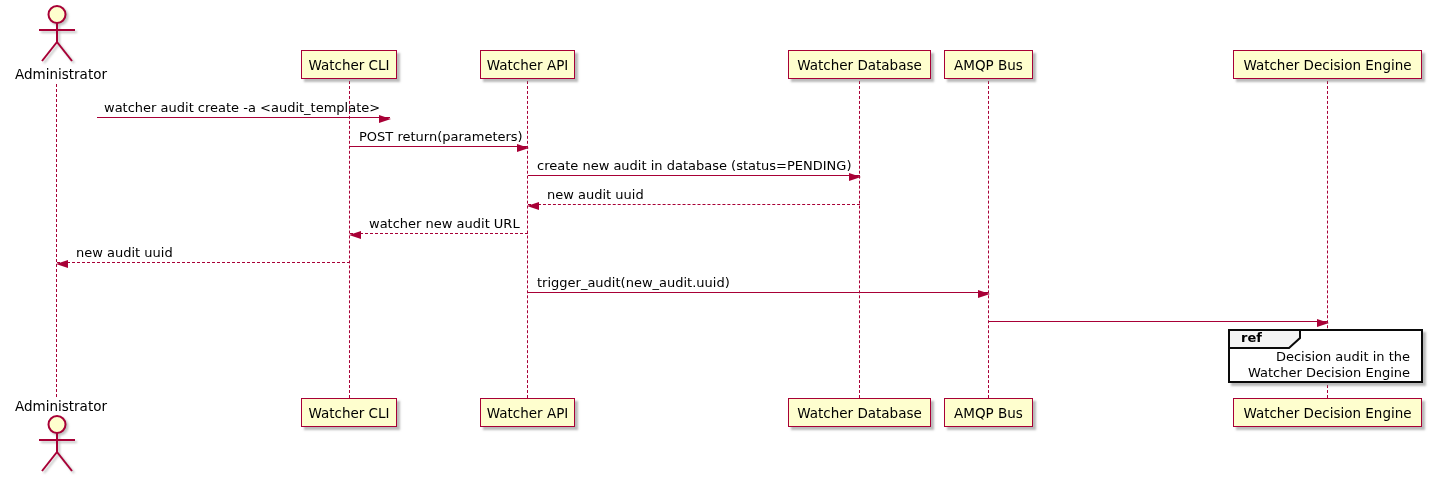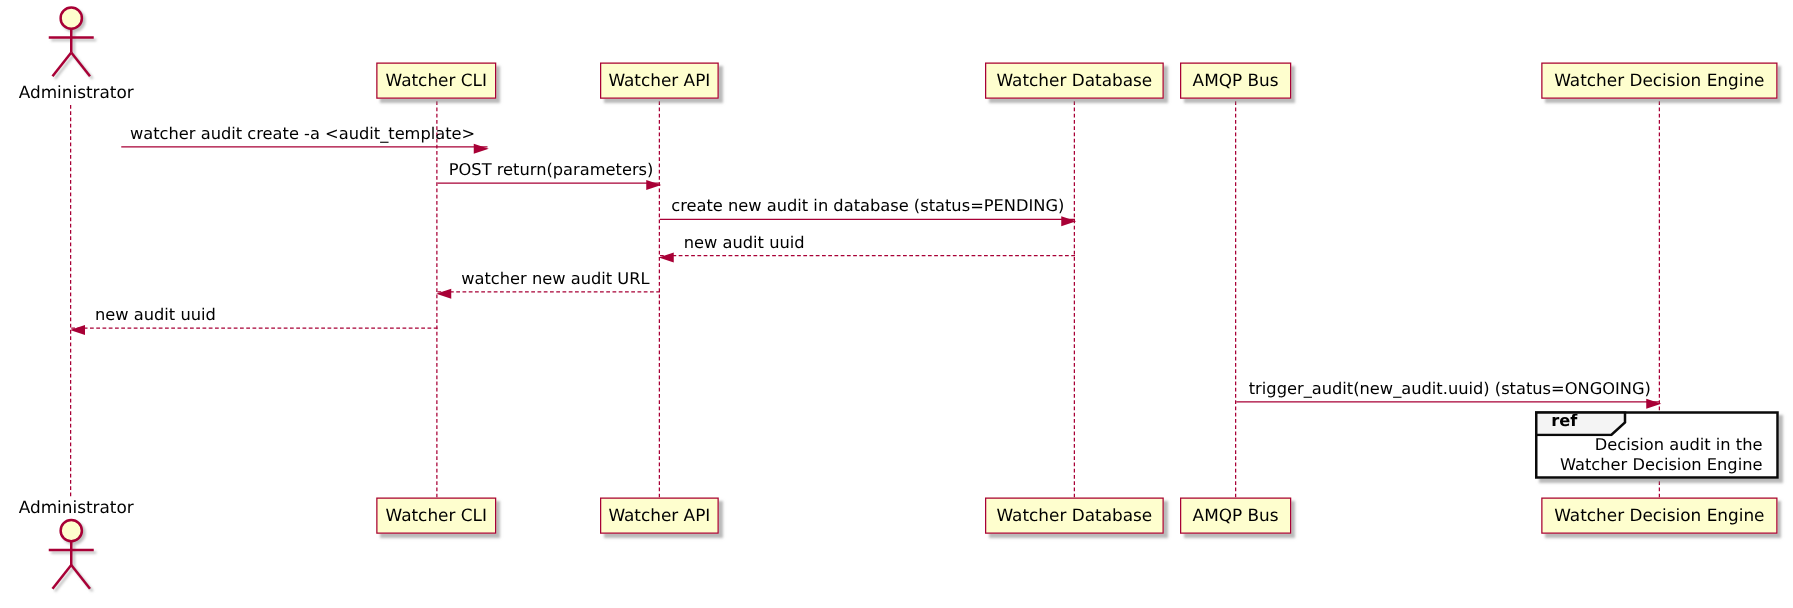--- a/index.html
+++ b/index.html
@@ -132,23 +132,27 @@
     <span class="line"></span>
     <span class="head"></span>
   </div>
 
   <div class="msg left dashed" style="left:57px;top:243px;width:293px;">
     <span class="lbl" style="left:19px;">new audit uuid</span>
     <span class="line"></span>
     <span class="head"></span>
   </div>
 
+  <div class="msg right" style="left:528px;top:273px;width:461px;">
+    <span class="lbl" style="left:9px;">trigger_audit(new_audit.uuid)</span>
+    <span class="line"></span>
+    <span class="head"></span>
+  </div>
 
   <div class="msg right" style="left:989px;top:302px;width:339px;">
-    <span class="lbl" style="left:10px;">trigger_audit(new_audit.uuid) (status=ONGOING)</span>
     <span class="line"></span>
     <span class="head"></span>
   </div>
 
   <div class="ref-box">
     <div class="ref-header">
       <svg width="74" height="20" viewBox="0 0 74 20">
         <path d="M1,1 H72 V9 L61,19 H1 Z" fill="#F4F4F4" stroke="#0a0a0a" stroke-width="2"></path>
       </svg>
       <span class="kw">ref</span>

